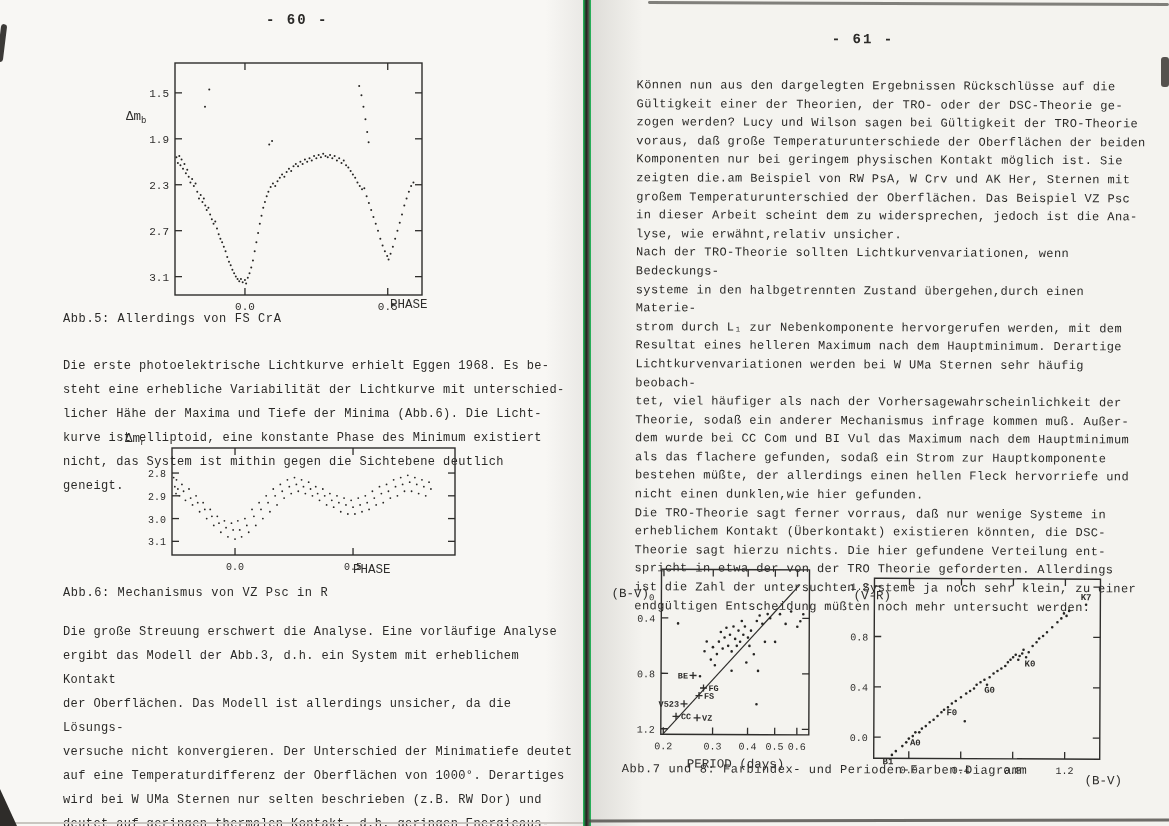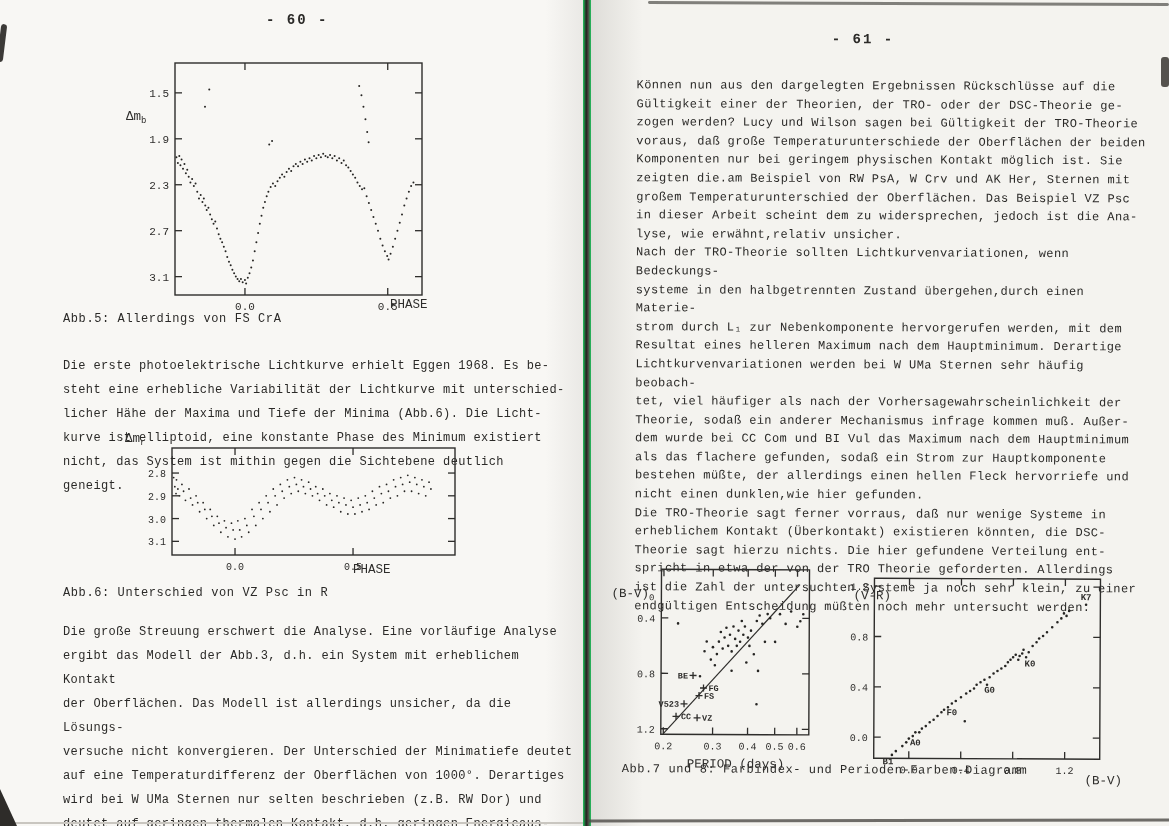--- a/index.html
+++ b/index.html
@@ -353,21 +353,21 @@
       <circle cx="323.65137614678895" cy="63.53191489361704" r="0.9" fill="#262523"></circle>
       <circle cx="326.9557964970809" cy="49.87234042553193" r="0.9" fill="#262523"></circle>
       <circle cx="328.8440366972477" cy="56.70212765957444" r="0.9" fill="#262523"></circle>
       <circle cx="330.7322768974145" cy="65.80851063829785" r="0.9" fill="#262523"></circle>
       <circle cx="334.0366972477064" cy="52.148936170212735" r="0.9" fill="#262523"></circle>
       <circle cx="335.9249374478732" cy="58.978723404255334" r="0.9" fill="#262523"></circle>
       <text x="30" y="12" font-size="12.5" fill="#2e2d2b" font-family="&quot;Liberation Mono&quot;,&quot;DejaVu Sans Mono&quot;,monospace"><tspan>Δm</tspan><tspan dy="3" font-size="9">r</tspan></text>
       <text x="258" y="143" font-size="12.5" fill="#2e2d2b" font-family="&quot;Liberation Mono&quot;,&quot;DejaVu Sans Mono&quot;,monospace">PHASE</text>
     </svg>
 
-  <div class="txt caption" style="left:63px;top:586px;">Abb.6: Unterschied von VZ Psc in R</div>
+  <div class="txt caption" style="left:63px;top:586px;">Abb.6: Mechanismus von VZ Psc in R</div>
 
   <div class="txt para lh24" style="left:63px;top:620px;width:510px;">Die große Streuung erschwert die Analyse. Eine vorläufige Analyse
 ergibt das Modell der Abb.3, d.h. ein System mit erheblichem Kontakt
 der Oberflächen. Das Modell ist allerdings unsicher, da die Lösungs-
 versuche nicht konvergieren. Der Unterschied der Minimatiefe deutet
 auf eine Temperaturdifferenz der Oberflächen von 1000°. Derartiges
 wird bei W UMa Sternen nur selten beschrieben (z.B. RW Dor) und
 deutet auf geringen thermalen Kontakt, d.h. geringen Energieaus-
 tausch der Oberflächen.</div>
 

